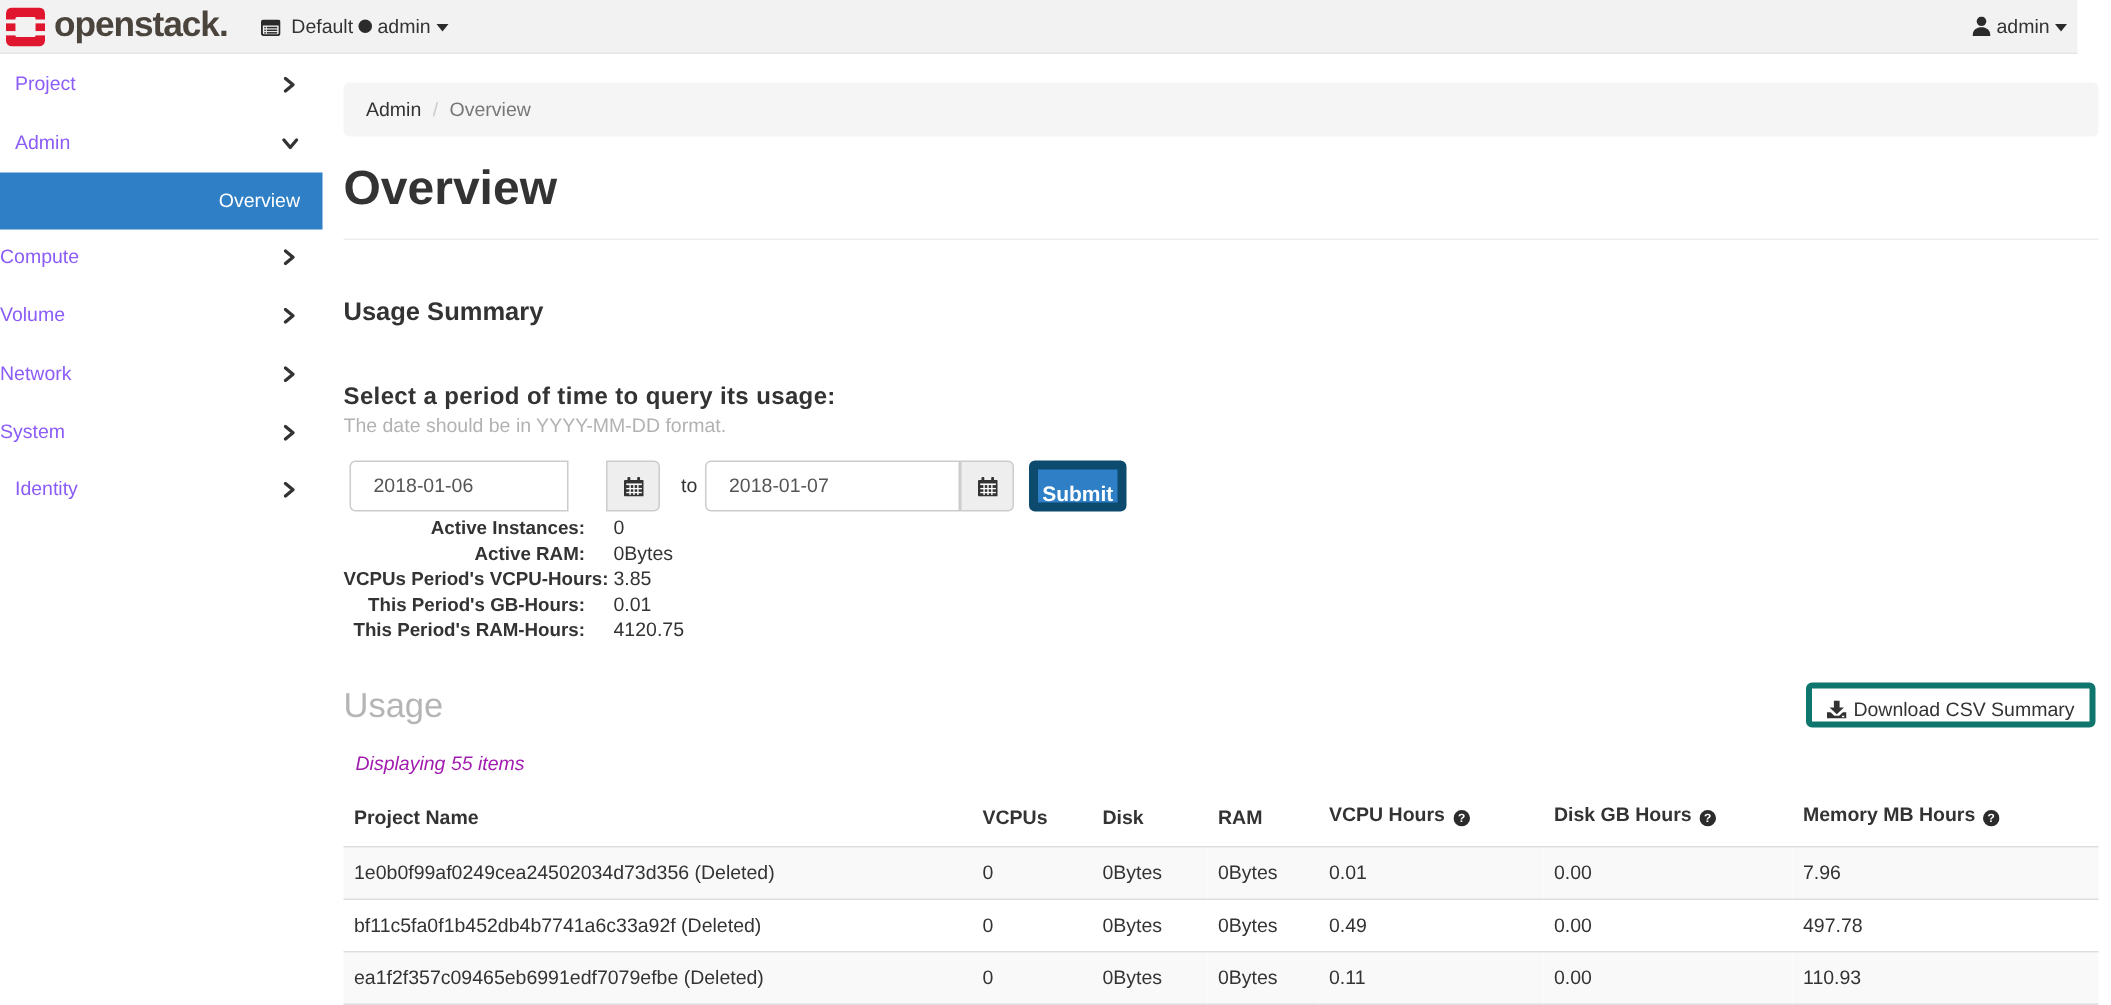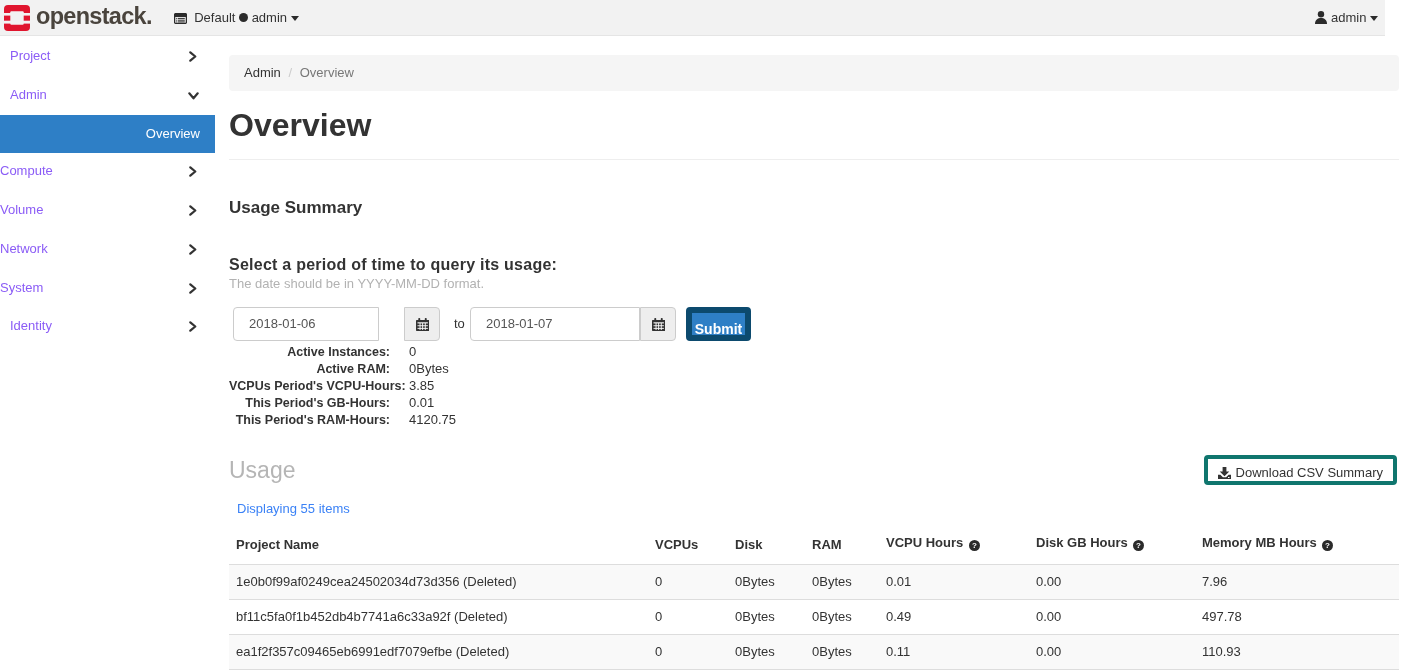--- a/index.html
+++ b/index.html
@@ -59,21 +59,21 @@
 .srow .k { display:inline-block; width:161px; text-align:right; font-weight:bold; }
 .srow .v { display:inline-block; margin-left:19px; font-size:13px; }
 
 .usage-hdr { position:absolute; left:0; top:455px; width:1170px; height:30px; }
 .usage-hdr .t { position:absolute; left:0; top:0; font-size:23px; line-height:30px; color:#b5b5b5; }
 .btn-csv { position:absolute; right:2px; top:0; height:30px; background:#fff;
   border:4px solid #0f766e; border-radius:4px; line-height:28px; padding:0 10px;
   font-size:13px; color:#333; white-space:nowrap; }
 .btn-csv svg { vertical-align:-2px; margin-right:5px; }
 
-.displaying { position:absolute; left:8px; top:501px; font-size:13px; line-height:16px; color:#3b82f6; }
+.displaying { position:absolute; left:8px; top:501px; font-size:13px; line-height:16px; color:#a21caf;font-style:italic; }
 
 table.usage { position:absolute; left:0; top:526px; border-collapse:collapse; width:1170px; font-size:13px; }
 table.usage th { text-align:left; font-weight:bold; padding:8px 8px 8px 7px; line-height:18px; border-bottom:1px solid #ddd; }
 table.usage td { padding:8px 8px 8px 7px; line-height:18px; border-bottom:1px solid #ddd; }
 table.usage tr.odd td { background:#f9f9f9; }
 .qm { display:inline-block; vertical-align:-4px; margin-left:2px; }
 </style>
 </head>
 <body>
 

